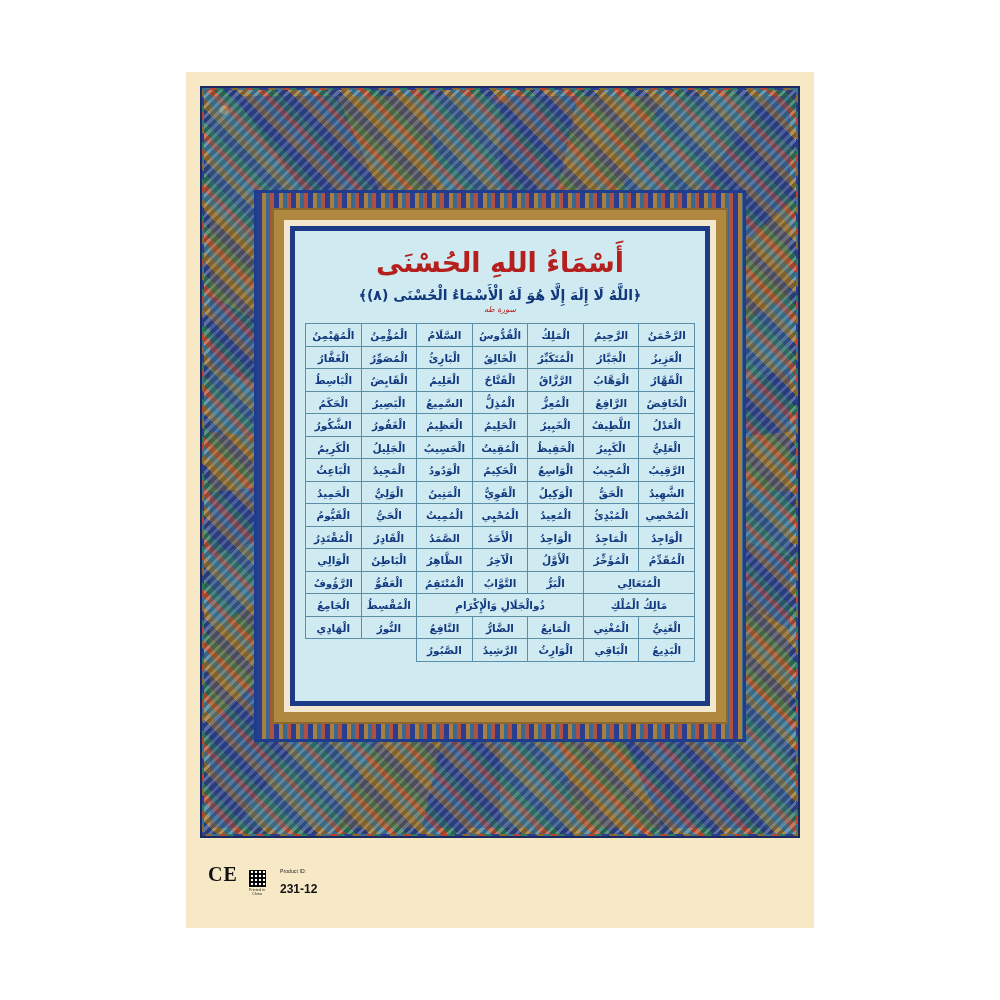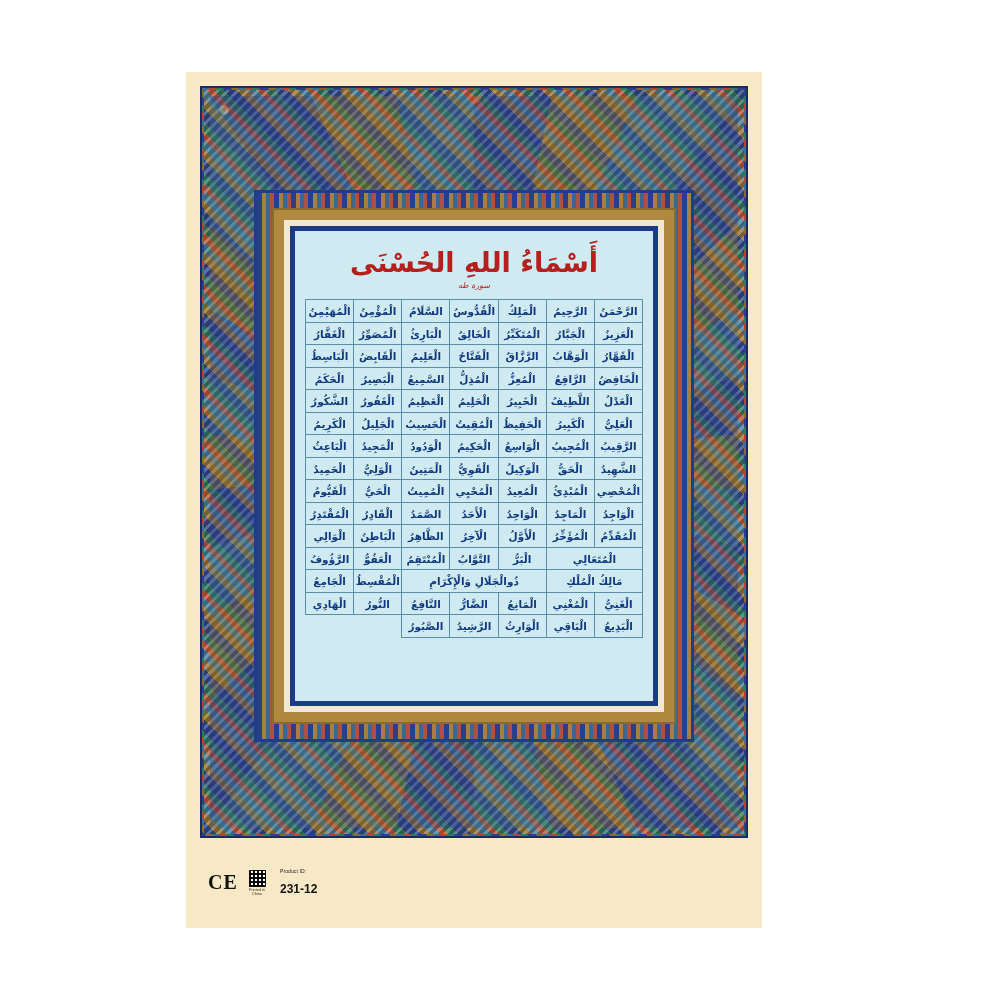--- a/index.html
+++ b/index.html
@@ -10,21 +10,21 @@
   body {
     width: 1000px;
     height: 1000px;
     font-family: "Liberation Sans", sans-serif;
     overflow: hidden;
   }
   #poster {
     position: absolute;
     left: 186px;
     top: 72px;
-    width: 576px;
+    width: 628px;
     height: 856px;
     background: #f7e9c6;
     box-sizing: border-box;
   }
   
   .orn-outer {
     position: absolute;
     left: 14px;
     top: 14px;
     right: 14px;
@@ -164,21 +164,21 @@
   .footer {
     position: absolute;
     left: 22px;
     right: 22px;
     bottom: 26px;
     height: 52px;
   }
   .ce-mark {
     position: absolute;
     left: 0;
-    bottom: 8px;
+    bottom: 16px;
     font-family: "Liberation Serif", serif;
     font-size: 20px;
     font-weight: bold;
     color: #111;
     letter-spacing: 1px;
     margin-top: 20px;
   }
   .china-block {
     position: absolute;
     left: 38px;
@@ -243,20 +243,21 @@
 <div id="poster">
 
   <div class="orn-outer"></div>
   <div class="orn-inner-frame"></div>
   <div class="gold-band"></div>
   <div class="cream-band"></div>
   <div class="navy-band"></div>
 
   <div class="content-panel">
     <div class="main-title">أَسْمَاءُ اللهِ الحُسْنَى</div>
+    <div class="ayah">﴿اللَّهُ لَا إِلَهَ إِلَّا هُوَ لَهُ الْأَسْمَاءُ الْحُسْنَى (٨)﴾</div>
     <div class="surah">سورة طه</div>
 
     <table class="names-table">
       <tbody id="names-body">
           <tr>
             <td>الرَّحْمَنُ</td>
             <td>الرَّحِيمُ</td>
             <td>الْمَلِكُ</td>
             <td>الْقُدُّوسُ</td>
             <td>السَّلَامُ</td>

